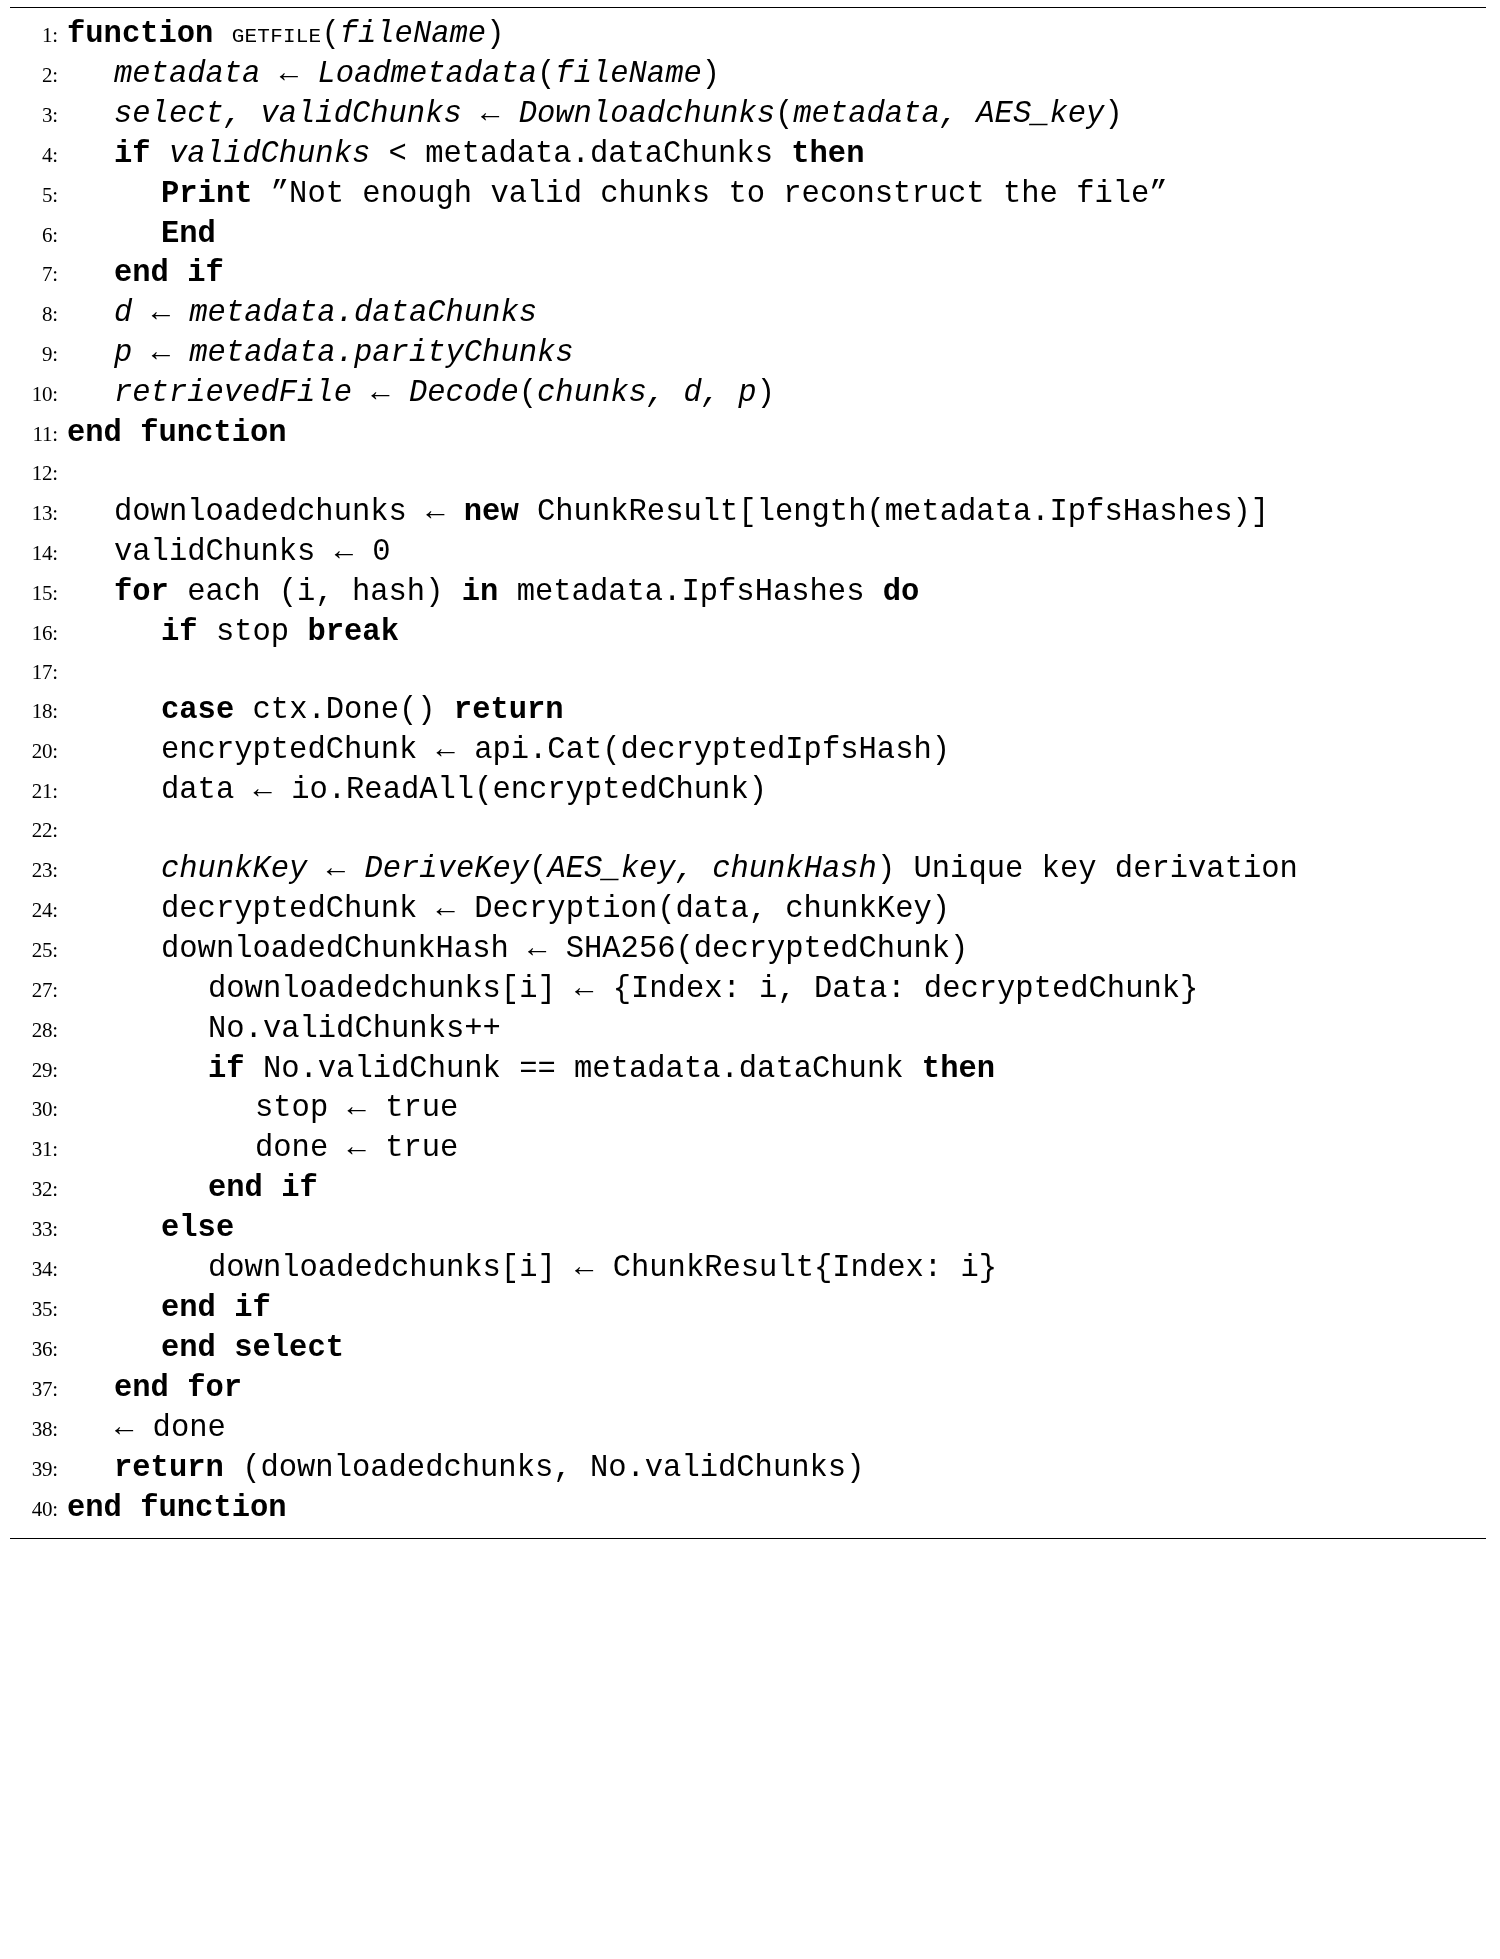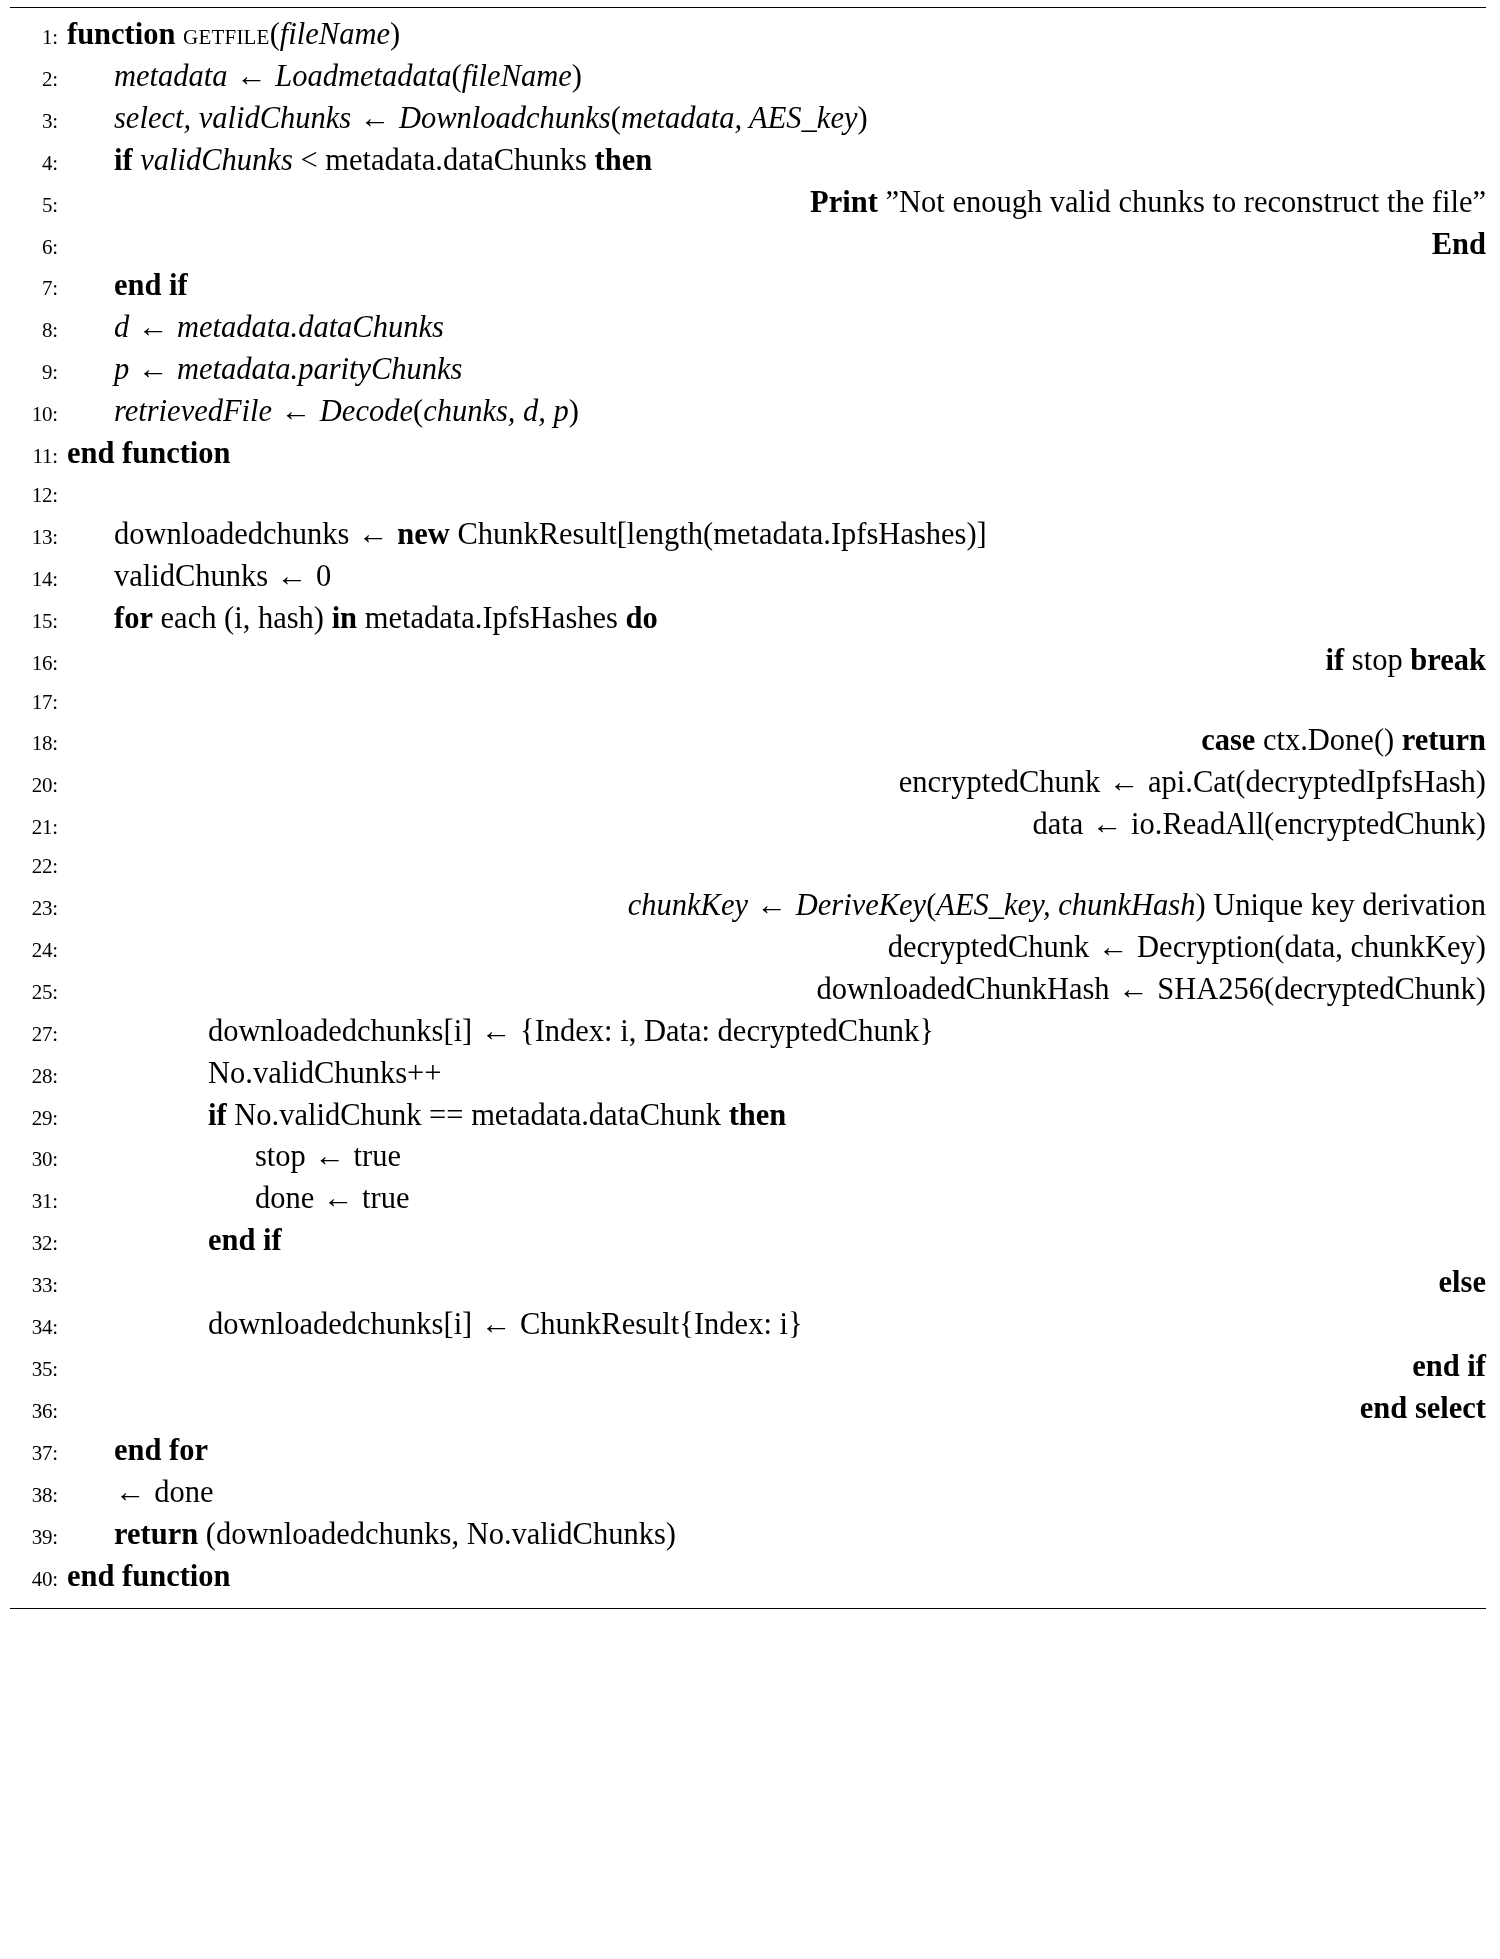--- a/index.html
+++ b/index.html
@@ -42,25 +42,26 @@
     flex: 0 0 auto;
     width: 48px;
     text-align: right;
     font-size: 21px;
     padding-right: 9px;
     letter-spacing: -0.2px;
   }
   .code {
     flex: 1 1 auto;
     min-width: 0;
+    font-family: Liberation Mono, monospace;
   }
   
   .i0 { padding-left: 0px; }
   .i1 { padding-left: 47px; }
-  .i2 { padding-left: 94px; text-align: right; }
+  .i2 { padding-left: 94px; }
   .i3 { padding-left: 141px; }
   .i4 { padding-left: 188px; }
   .kw  { font-weight: bold; }
   .it  { font-style: italic; }
   .sc  {
     font-variant: small-caps;
     text-transform: lowercase;
     letter-spacing: 0.2px;
   }
   .arrow { font-style: normal; padding: 0 1px; }

